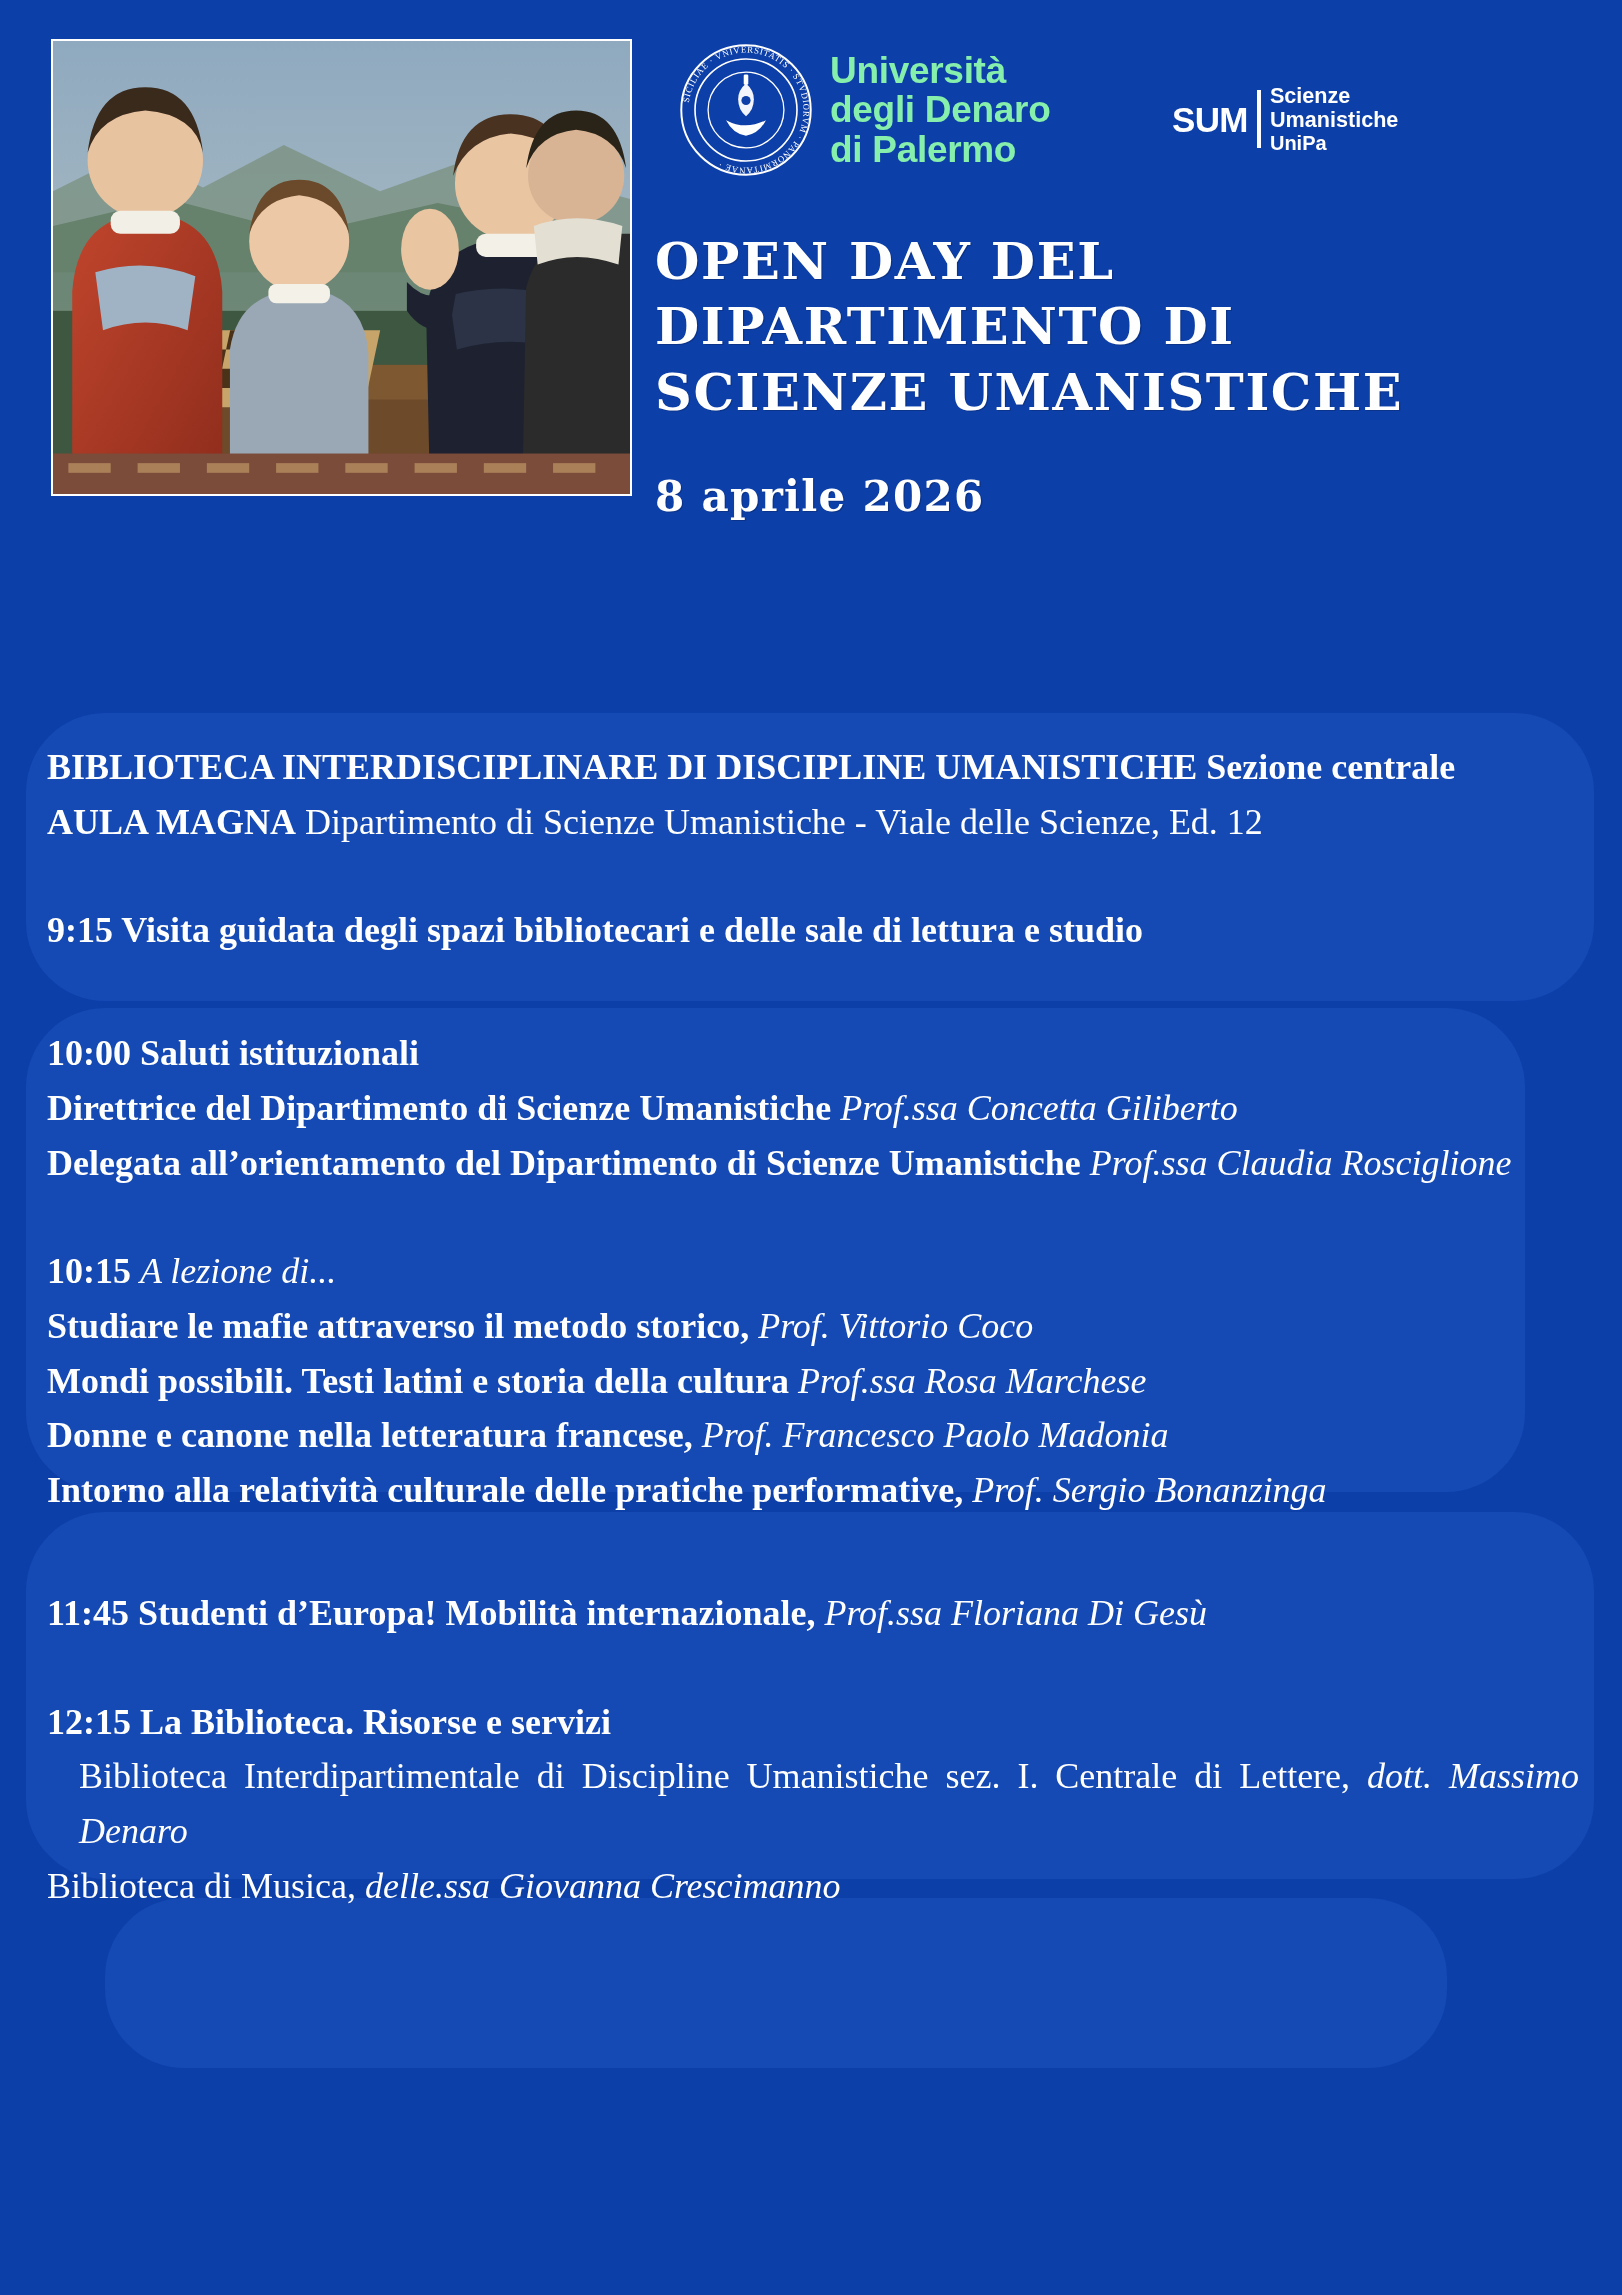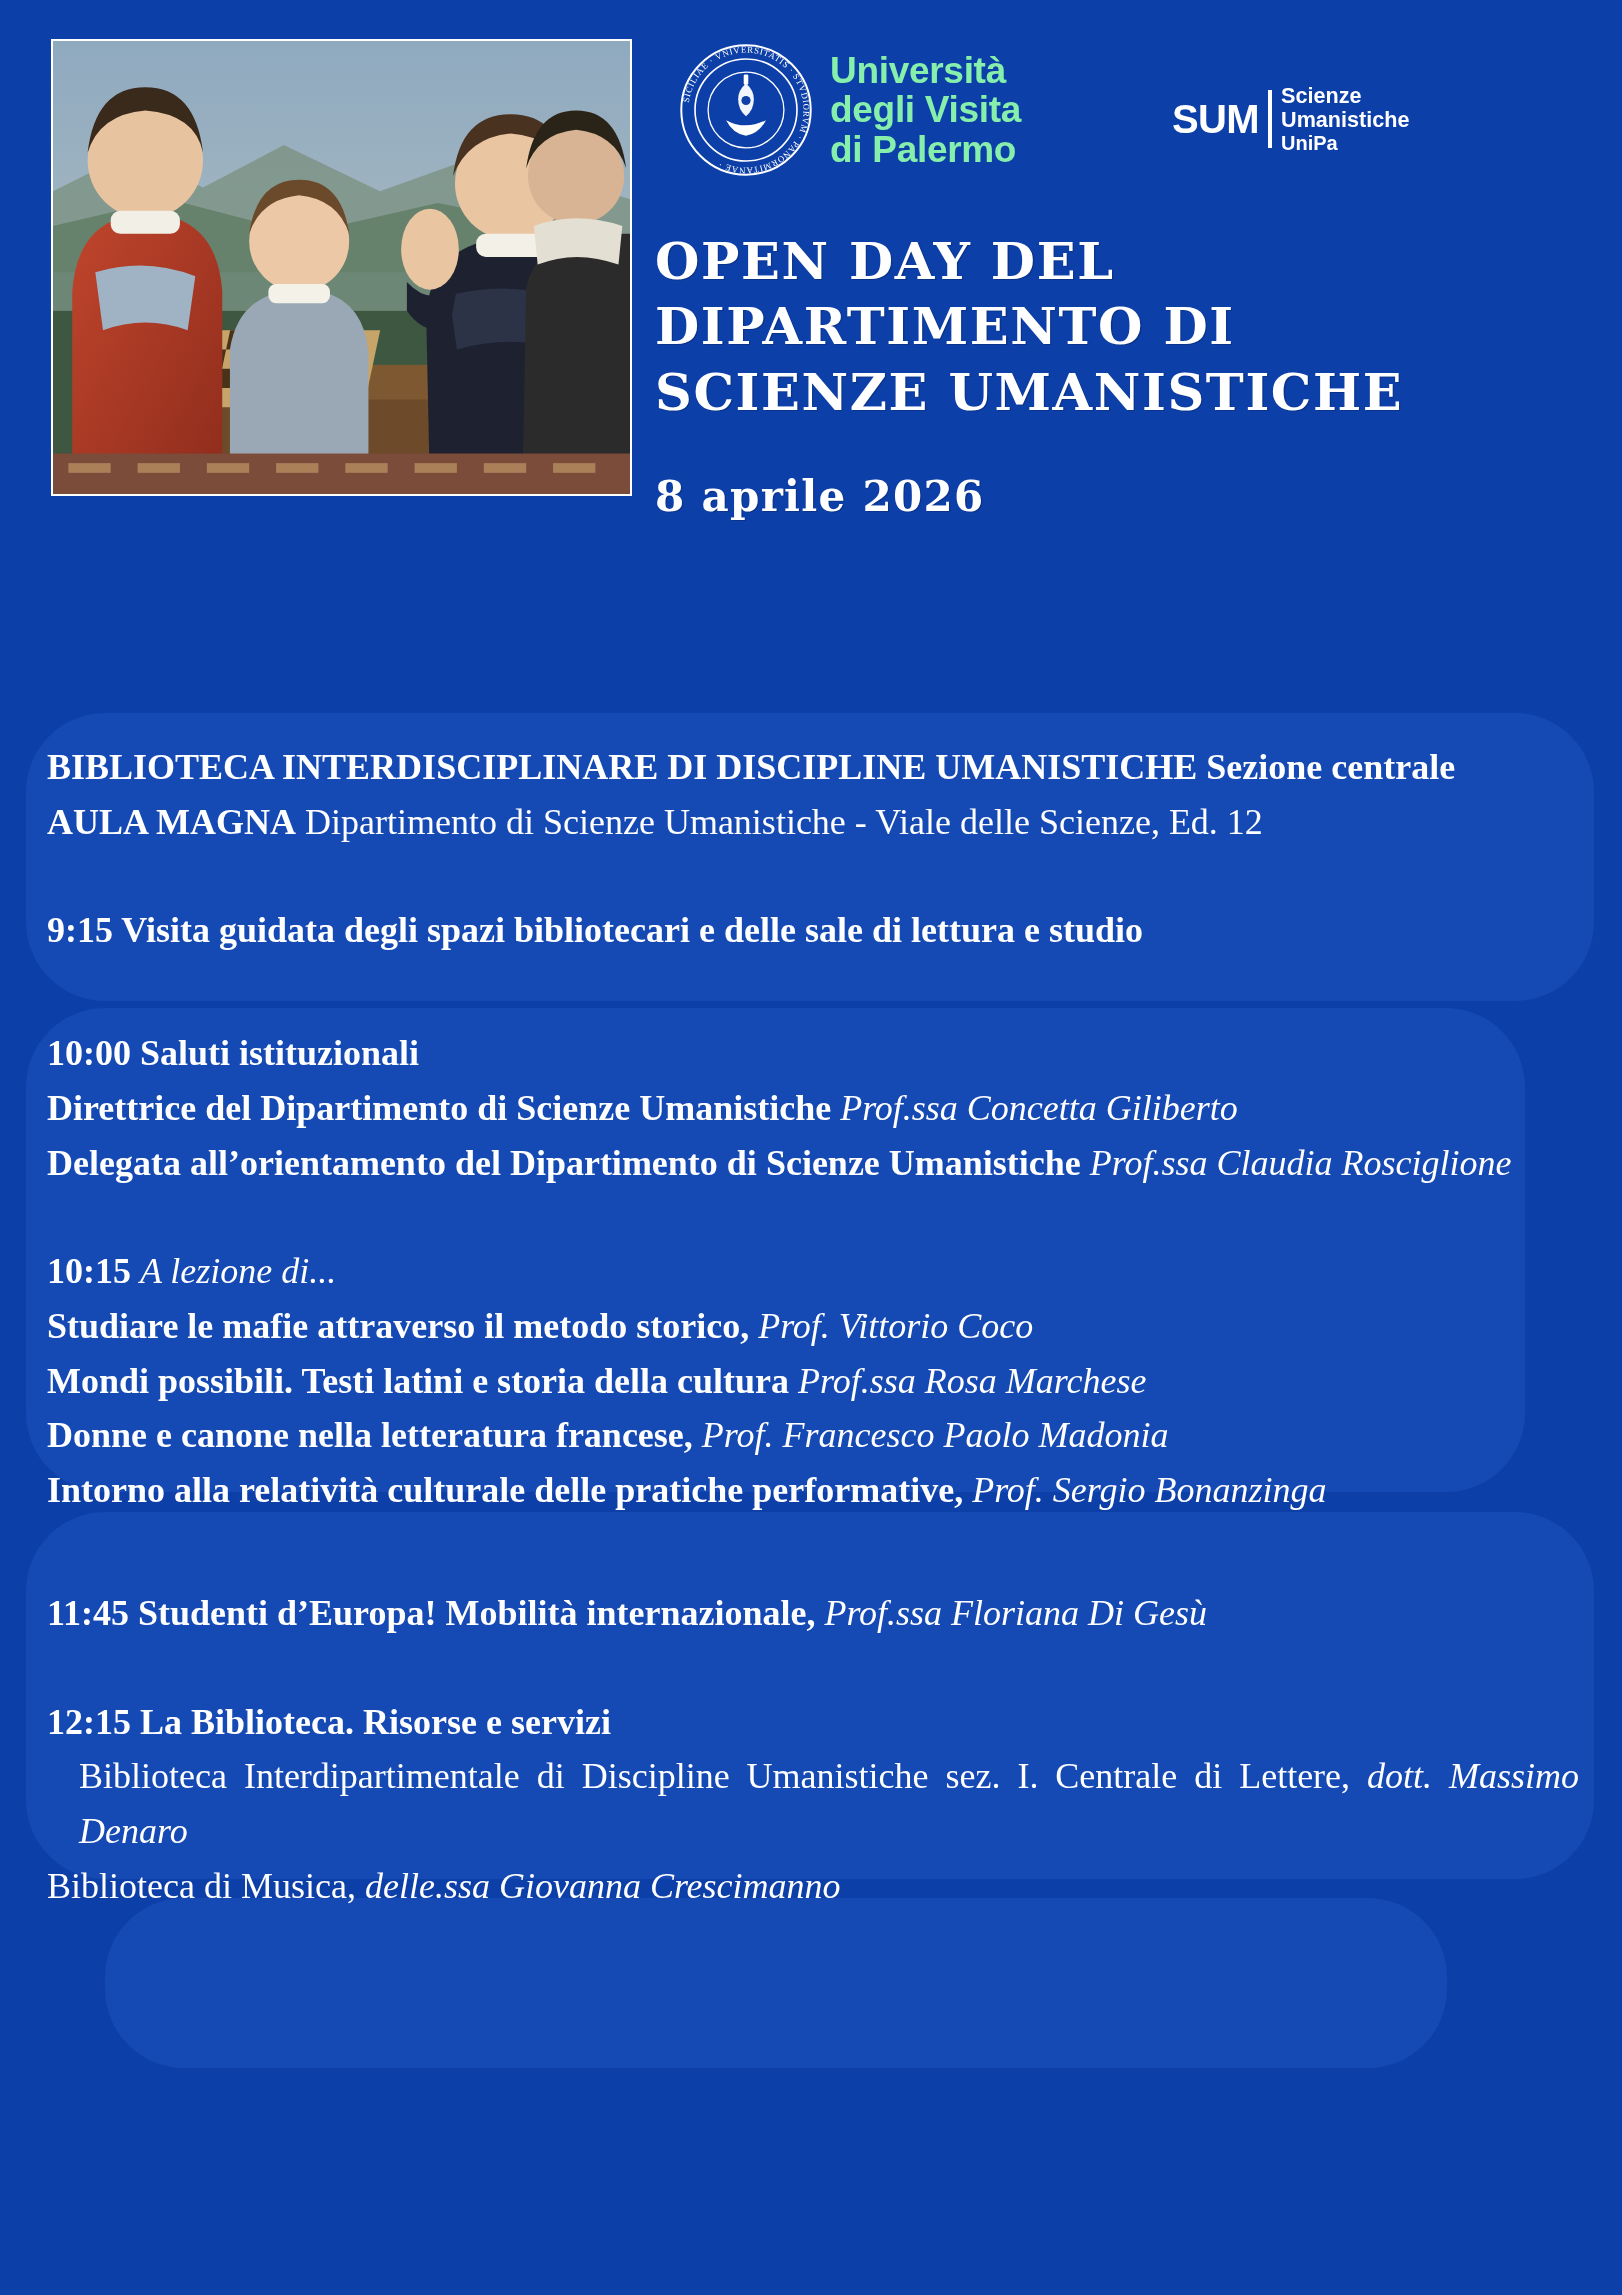--- a/index.html
+++ b/index.html
@@ -77,21 +77,21 @@
     position: absolute;
     left: 1172px;
     top: 84px;
     display: flex;
     align-items: center;
     gap: 9.2px;
   }
   .sum-mark {
     font-family: "Liberation Sans", sans-serif;
     font-weight: bold;
-    font-size: 40px;
+    font-size: 35px;
     letter-spacing: -0.7px;
     line-height: 1;
     color: #ffffff;
   }
   .sum-bar {
     width: 3.9px;
     height: 58px;
     background: #ffffff;
   }
   .sum-words {
@@ -269,21 +269,21 @@
         <g fill="#ffffff">
           <path d="M102.5 62 q-12 10 -12 24 q0 16 12 26 q12 -10 12 -26 q0 -14 -12 -24 z" opacity="0.95"></path>
           <circle cx="102.5" cy="88" r="7" fill="#0d3fa8"></circle>
           <path d="M72 118 q30 16 61 0 q-10 20 -30.5 24 q-20.5 -4 -30.5 -24 z"></path>
           <rect x="99" y="48" width="7" height="16" rx="2"></rect>
         </g>
       </svg>
     </div>
     <div class="unipa-text">
       <div>Università</div>
-      <div>degli Visita</div>
+      <div>degli Denaro</div>
       <div>di Palermo</div>
     </div>
   </div>
 
   <div class="logo-sum">
     <div class="sum-mark">SUM</div>
     <div class="sum-bar"></div>
     <div class="sum-words">
       <div>Scienze</div>
       <div>Umanistiche</div>

